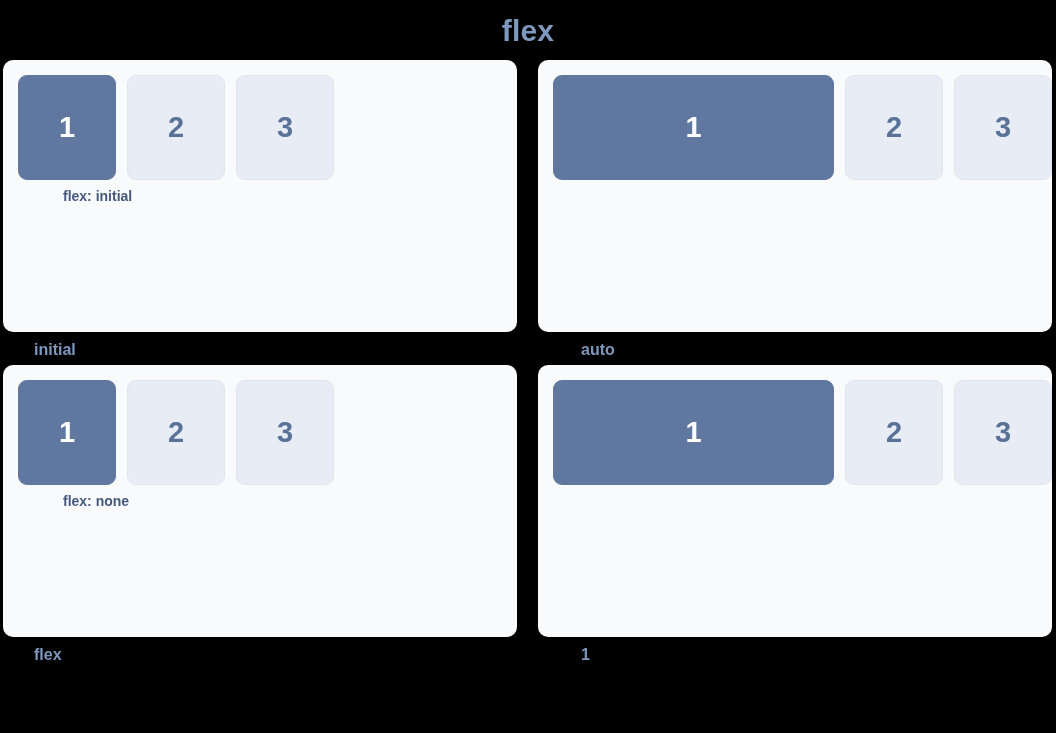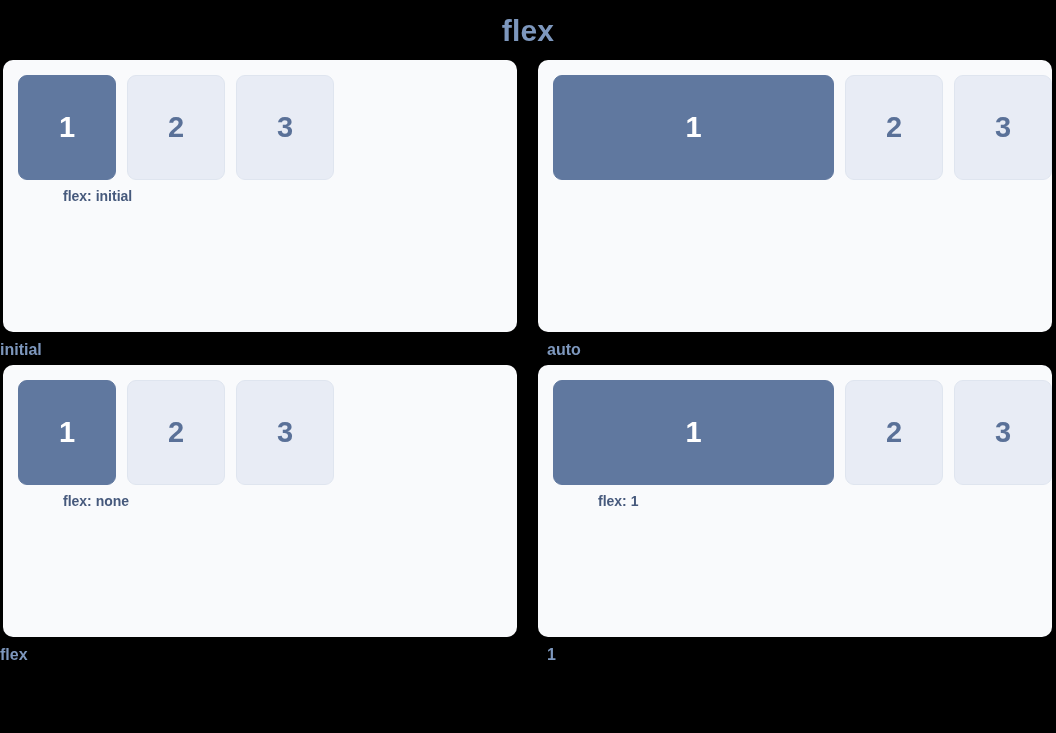--- a/index.html
+++ b/index.html
@@ -99,20 +99,21 @@
     margin-left: 45px;
   }
 
   .section-label {
     color: #7d97bd;
     font-size: 16px;
     font-weight: bold;
     line-height: 1;
     margin-top: 10px;
     margin-left: -3px;
+    padding-left: 34px;
   }
   .cell.right .section-label { margin-left: 9px; }
 </style>
 </head>
 <body>
 
 <div class="page">
 
   <h1 class="page-title">flex</h1>
 
@@ -177,19 +178,18 @@
           <div class="box primary v-one">
             <span>1</span>
           </div>
           <div class="box">
             <span>2</span>
           </div>
           <div class="box">
             <span>3</span>
           </div>
         </div>
-        <div class="flex-caption">flex: 1</div>
       </div>
       <div class="section-label">1</div>
     </div>
 
   </div>
 </div>
 
 </body></html>

